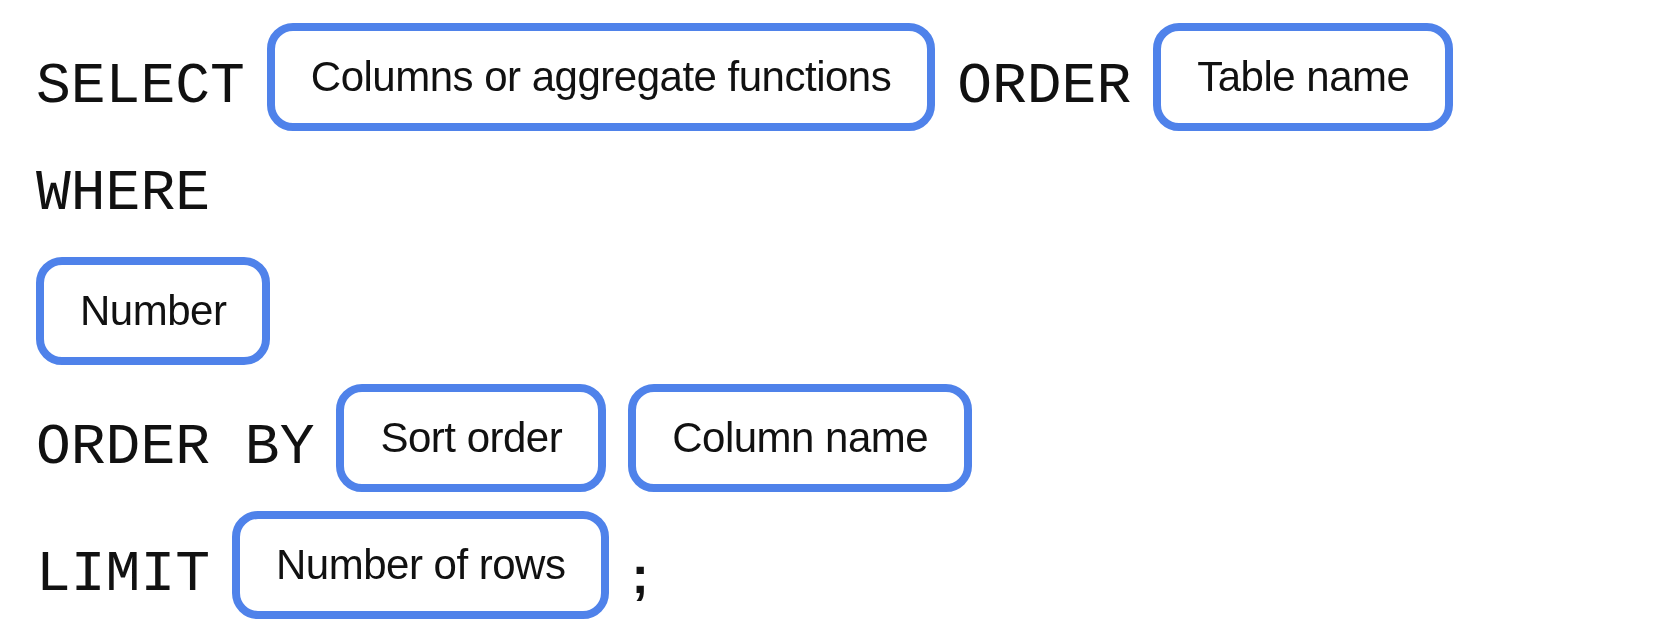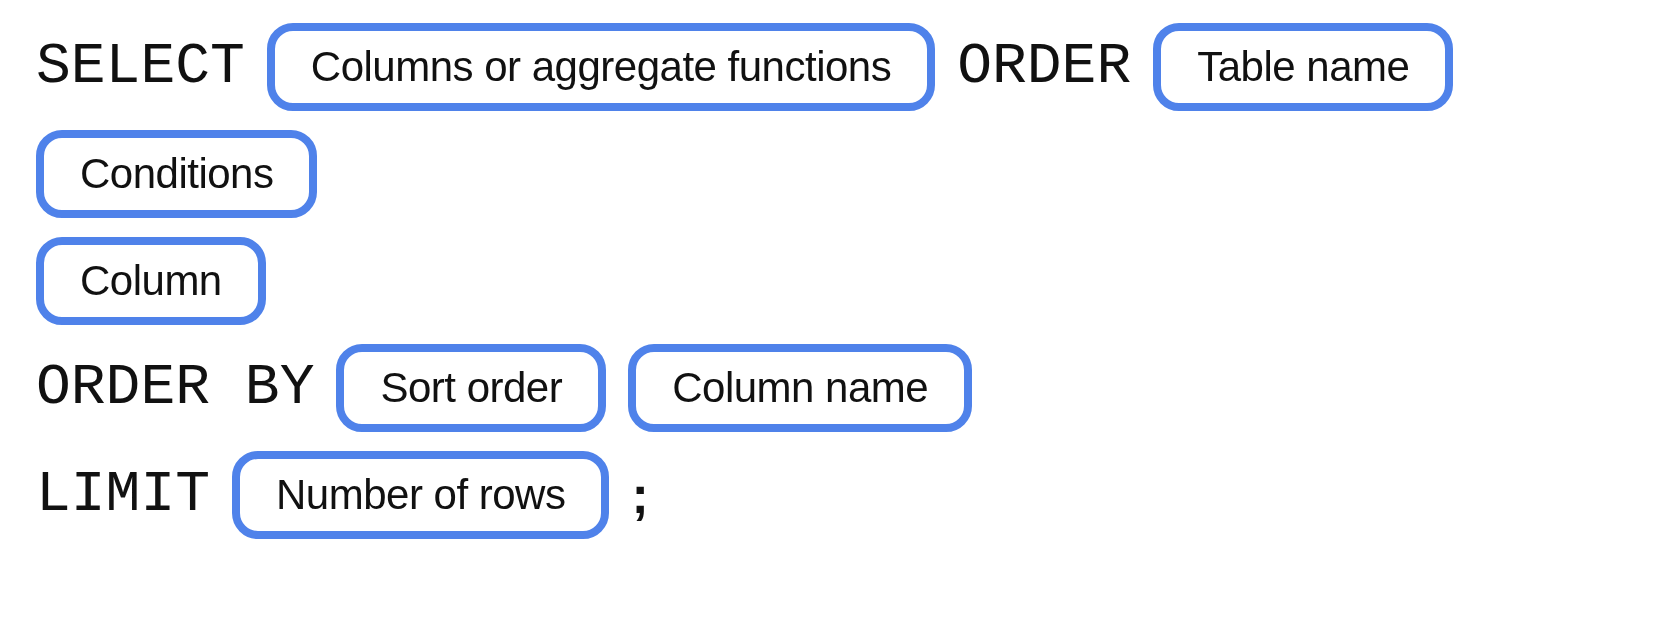--- a/index.html
+++ b/index.html
@@ -28,21 +28,21 @@
     font-size: 58px;
     font-weight: 400;
     color: var(--text);
     white-space: pre;
     line-height: 88px;
   }
   .pill {
     display: inline-flex;
     align-items: center;
     justify-content: center;
-    height: 88px;
+    height: 108px;
     padding: 0 36px;
     border: 8px solid var(--accent);
     border-radius: 26px;
     background: var(--bg);
     font-family: "Liberation Sans", sans-serif;
     font-size: 42px;
     font-weight: 500;
     letter-spacing: -0.5px;
     color: var(--text);
     white-space: nowrap;
@@ -59,24 +59,24 @@
 <body>
 
 <div class="diagram">
     <div class="row">
       <span class="keyword">SELECT</span>
       <span class="pill">Columns or aggregate functions</span>
       <span class="keyword">ORDER</span>
       <span class="pill">Table name</span>
     </div>
     <div class="row">
-      <span class="pill">Conditions</span>
+      <span class="keyword">WHERE</span>
     </div>
     <div class="row">
-      <span class="pill">Column</span>
+      <span class="pill">Number</span>
     </div>
     <div class="row">
       <span class="keyword">ORDER BY</span>
       <span class="pill">Sort order</span>
       <span class="pill">Column name</span>
     </div>
     <div class="row">
       <span class="keyword">LIMIT</span>
       <span class="pill">Number of rows</span>
       <span class="punct">;</span>

